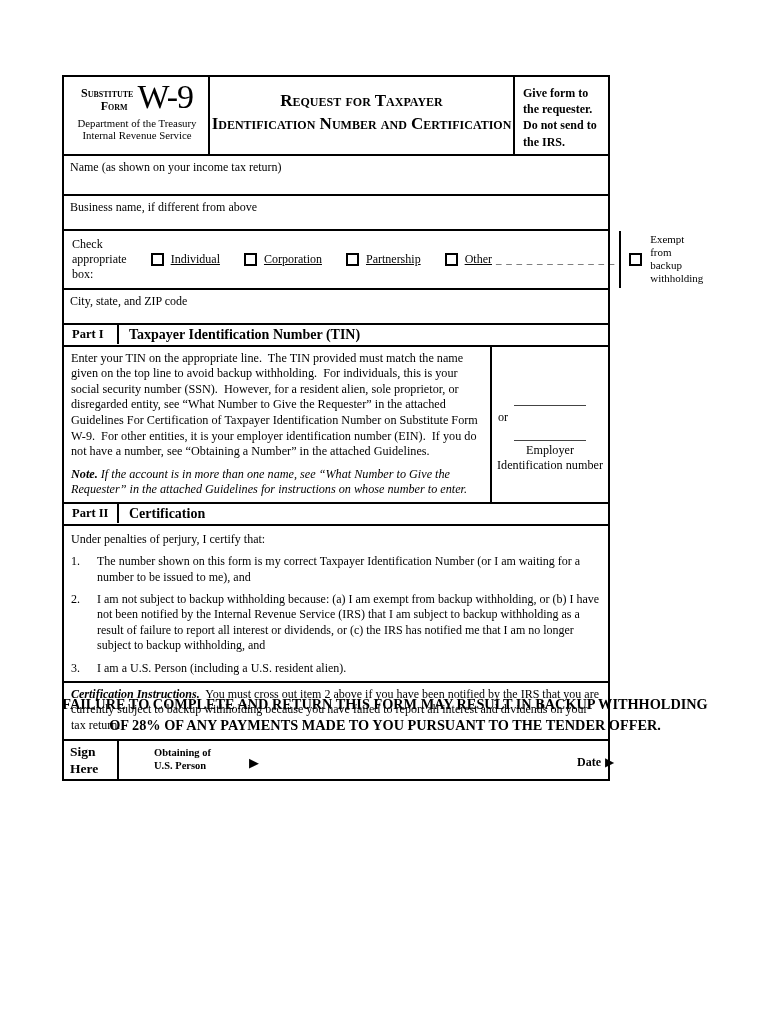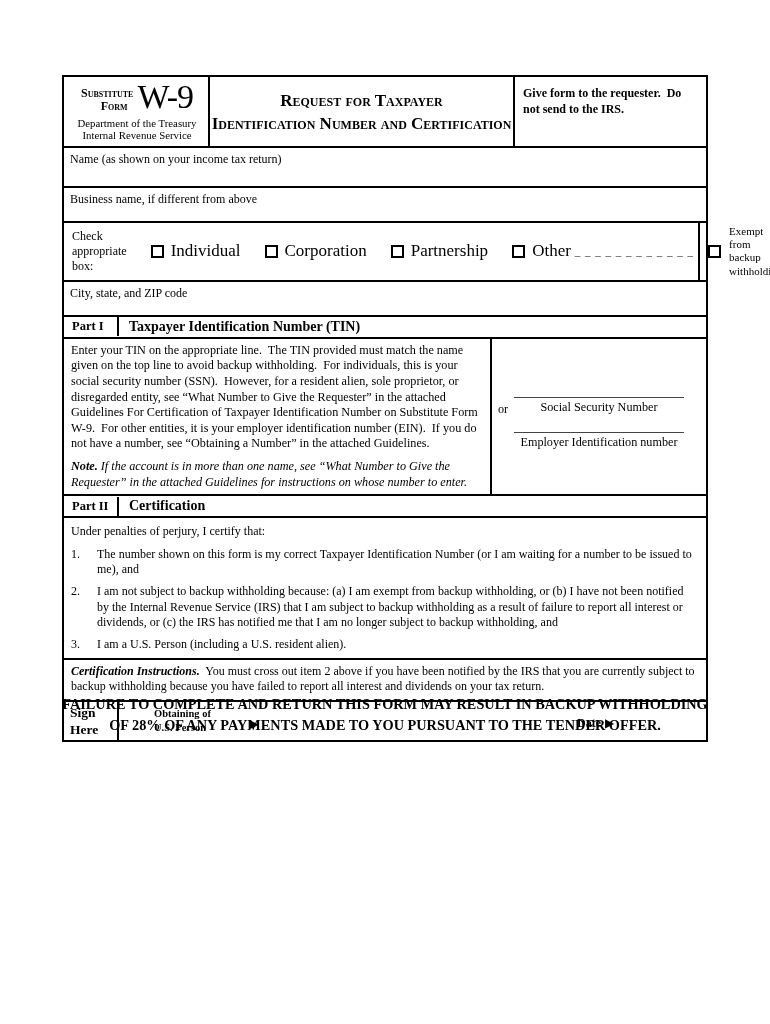--- a/index.html
+++ b/index.html
@@ -4,21 +4,21 @@
 <style>
   html,body{margin:0;padding:0;background:#ffffff;}
   .page{
     position:relative;
     width:770px;height:1024px;
     background:#ffffff;
     font-family:"Liberation Serif","DejaVu Serif",serif;
     color:#000;
   }
   .form-table{
-    position:absolute;left:62px;top:75px;width:646px;
+    position:absolute;left:62px;top:75px;width:548px;
     border:2px solid #000;
     box-sizing:border-box;
     background:#fff;
   }
   .row{box-sizing:border-box;border-top:2px solid #000;position:relative;}
   .row.first{border-top:none;}
   .pre{white-space:pre-wrap;}
 
   
   .hdr{display:flex;min-height:61px;}
@@ -38,21 +38,21 @@
   .field-row.biz{min-height:35px;}
   .field-row.city{min-height:35px;}
 
   
   .check-row{display:flex;min-height:34px;}
   .check-left{flex:1;display:flex;align-items:center;padding:2px 4px 2px 8px;font-size:12px;}
   .check-right{width:133px;border-left:2px solid #000;display:flex;align-items:center;padding:2px 4px 2px 8px;box-sizing:border-box;}
   .cbx{display:inline-block;width:13px;height:13px;border:2px solid #000;box-sizing:border-box;background:#fff;flex:none;}
   .opt{display:flex;align-items:center;margin-left:24px;}
   .opt .cbx{margin-right:7px;}
-  .opt-label{font-size:17px;}
+  .opt-label{font-size:12px;text-decoration:underline;}
   .other-blank{font-size:11px;letter-spacing:1px;margin-left:4px;white-space:nowrap;}
   .exempt-label{font-size:11px;line-height:1.2;margin-left:8px;}
 
   
   .part-hdr{display:flex;min-height:22px;align-items:center;}
   .part-label{width:55px;border-right:2px solid #000;font-weight:bold;font-size:12.5px;padding:2px 0 2px 8px;box-sizing:border-box;}
   .part-title{font-weight:bold;font-size:14px;padding:2px 0 2px 10px;}
 
   
   .tin-body{display:flex;min-height:135px;}
@@ -166,21 +166,20 @@
       <div class="part-title">Taxpayer Identification Number (TIN)</div>
     </div>
 
     <div class="row tin-body">
       <div class="tin-left">
         <div class="pre">Enter your TIN on the appropriate line.  The TIN provided must match the name given on the top line to avoid backup withholding.  For individuals, this is your social security number (SSN).  However, for a resident alien, sole proprietor, or disregarded entity, see “What Number to Give the Requester” in the attached Guidelines For Certification of Taxpayer Identification Number on Substitute Form W-9.  For other entities, it is your employer identification number (EIN).  If you do not have a number, see “Obtaining a Number” in the attached Guidelines.</div>
         <div class="tin-note pre"><b>Note.</b><span> </span><span>If the account is in more than one name, see “What Number to Give the Requester” in the attached Guidelines for instructions on whose number to enter.</span></div>
       </div>
       <div class="tin-right">
         <div class="blank-line ssn-line"></div>
-        <div class="tin-lbl ssn-lbl">Social Security Number</div>
         <div class="or-lbl">or</div>
         <div class="blank-line ein-line"></div>
         <div class="tin-lbl ein-lbl">Employer Identification number</div>
       </div>
     </div>
 
     <div class="row part-hdr">
       <div class="part-label">Part II</div>
       <div class="part-title">Certification</div>
     </div>

